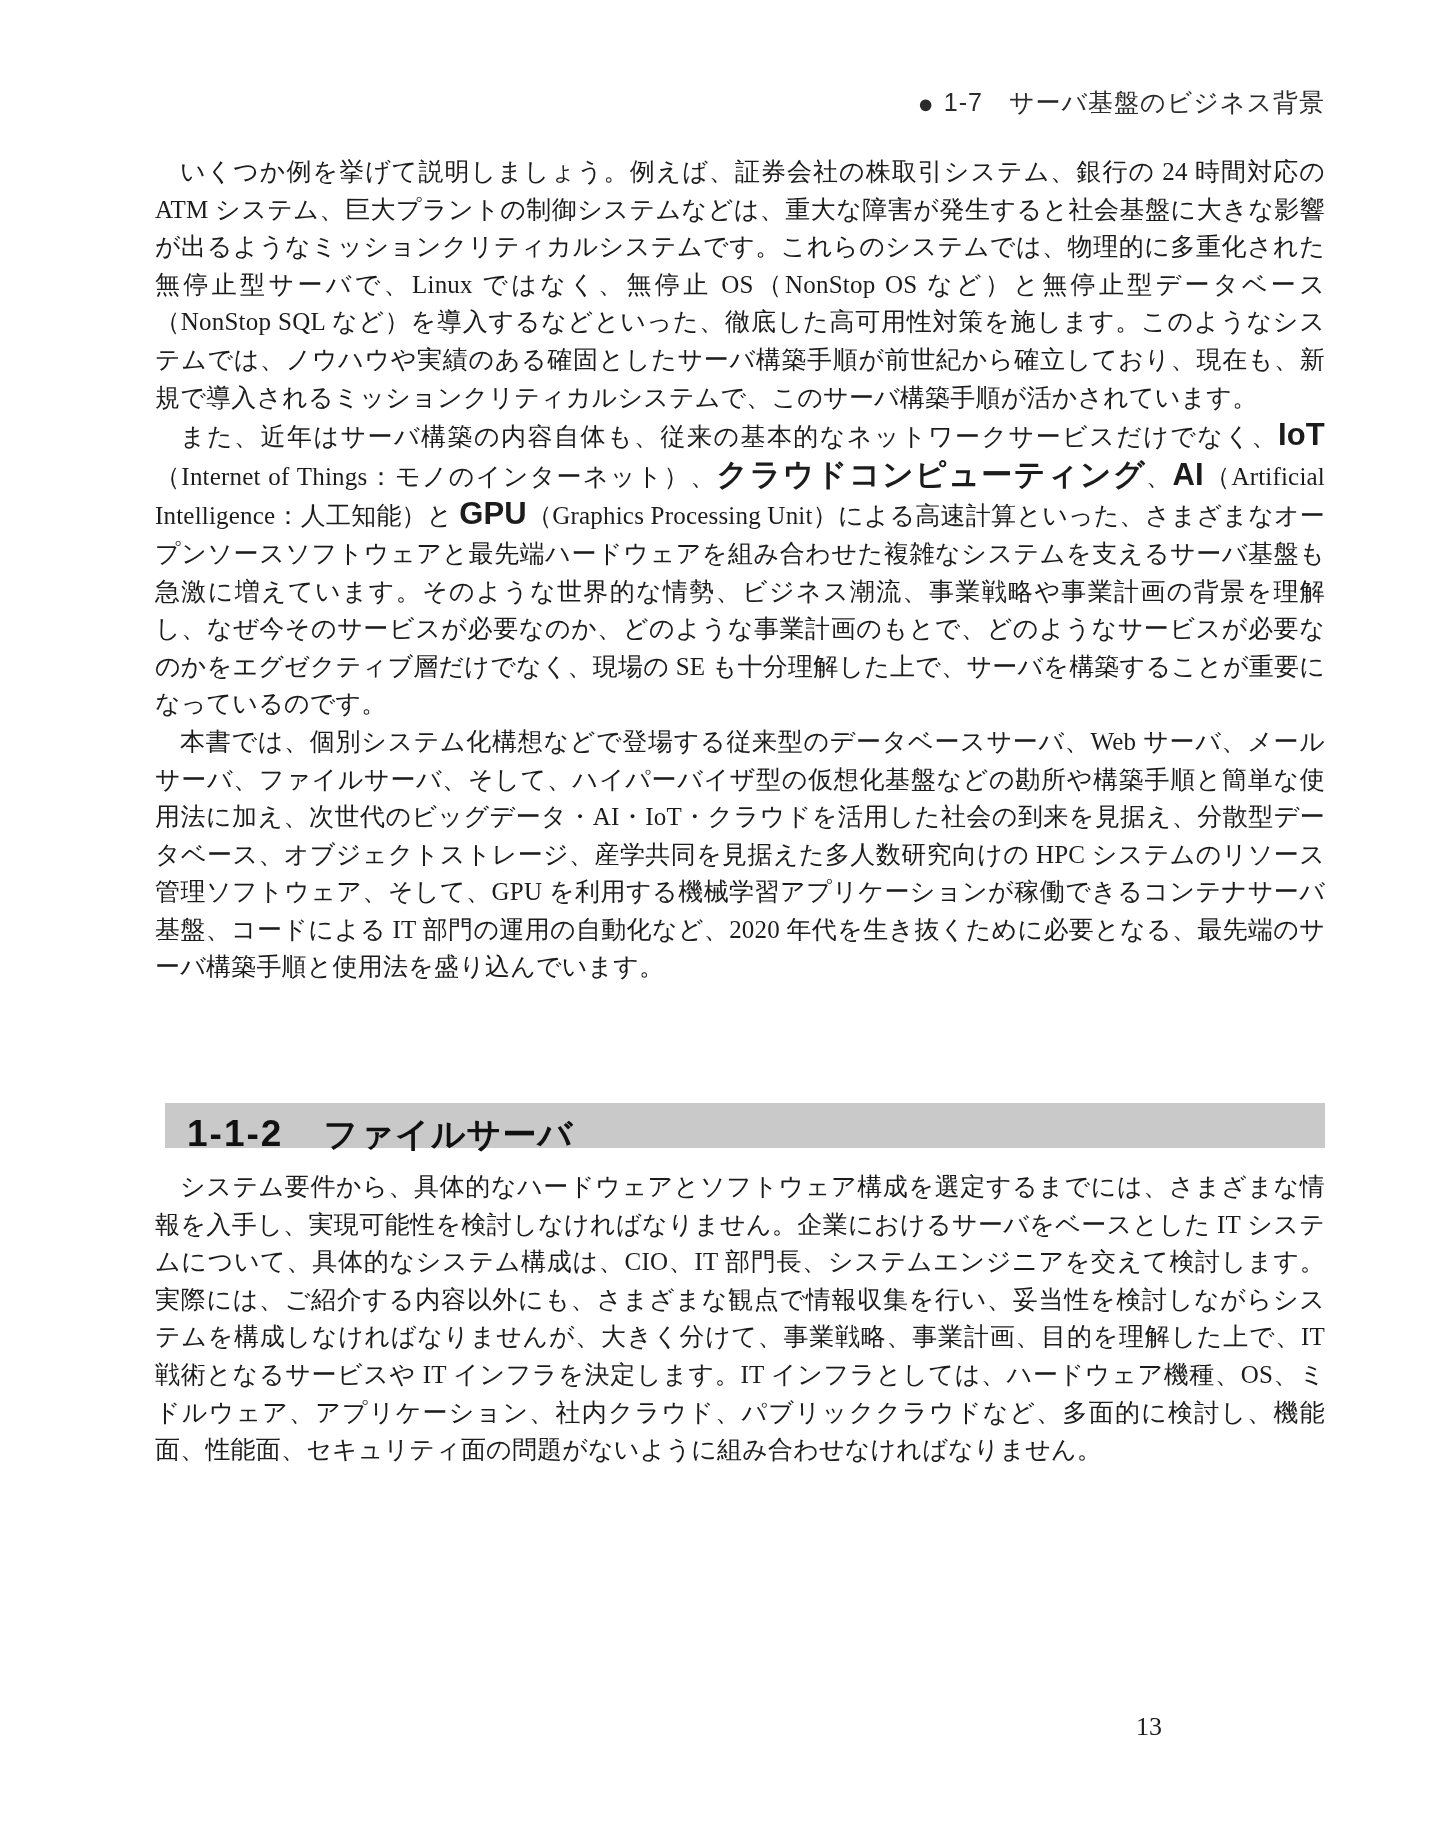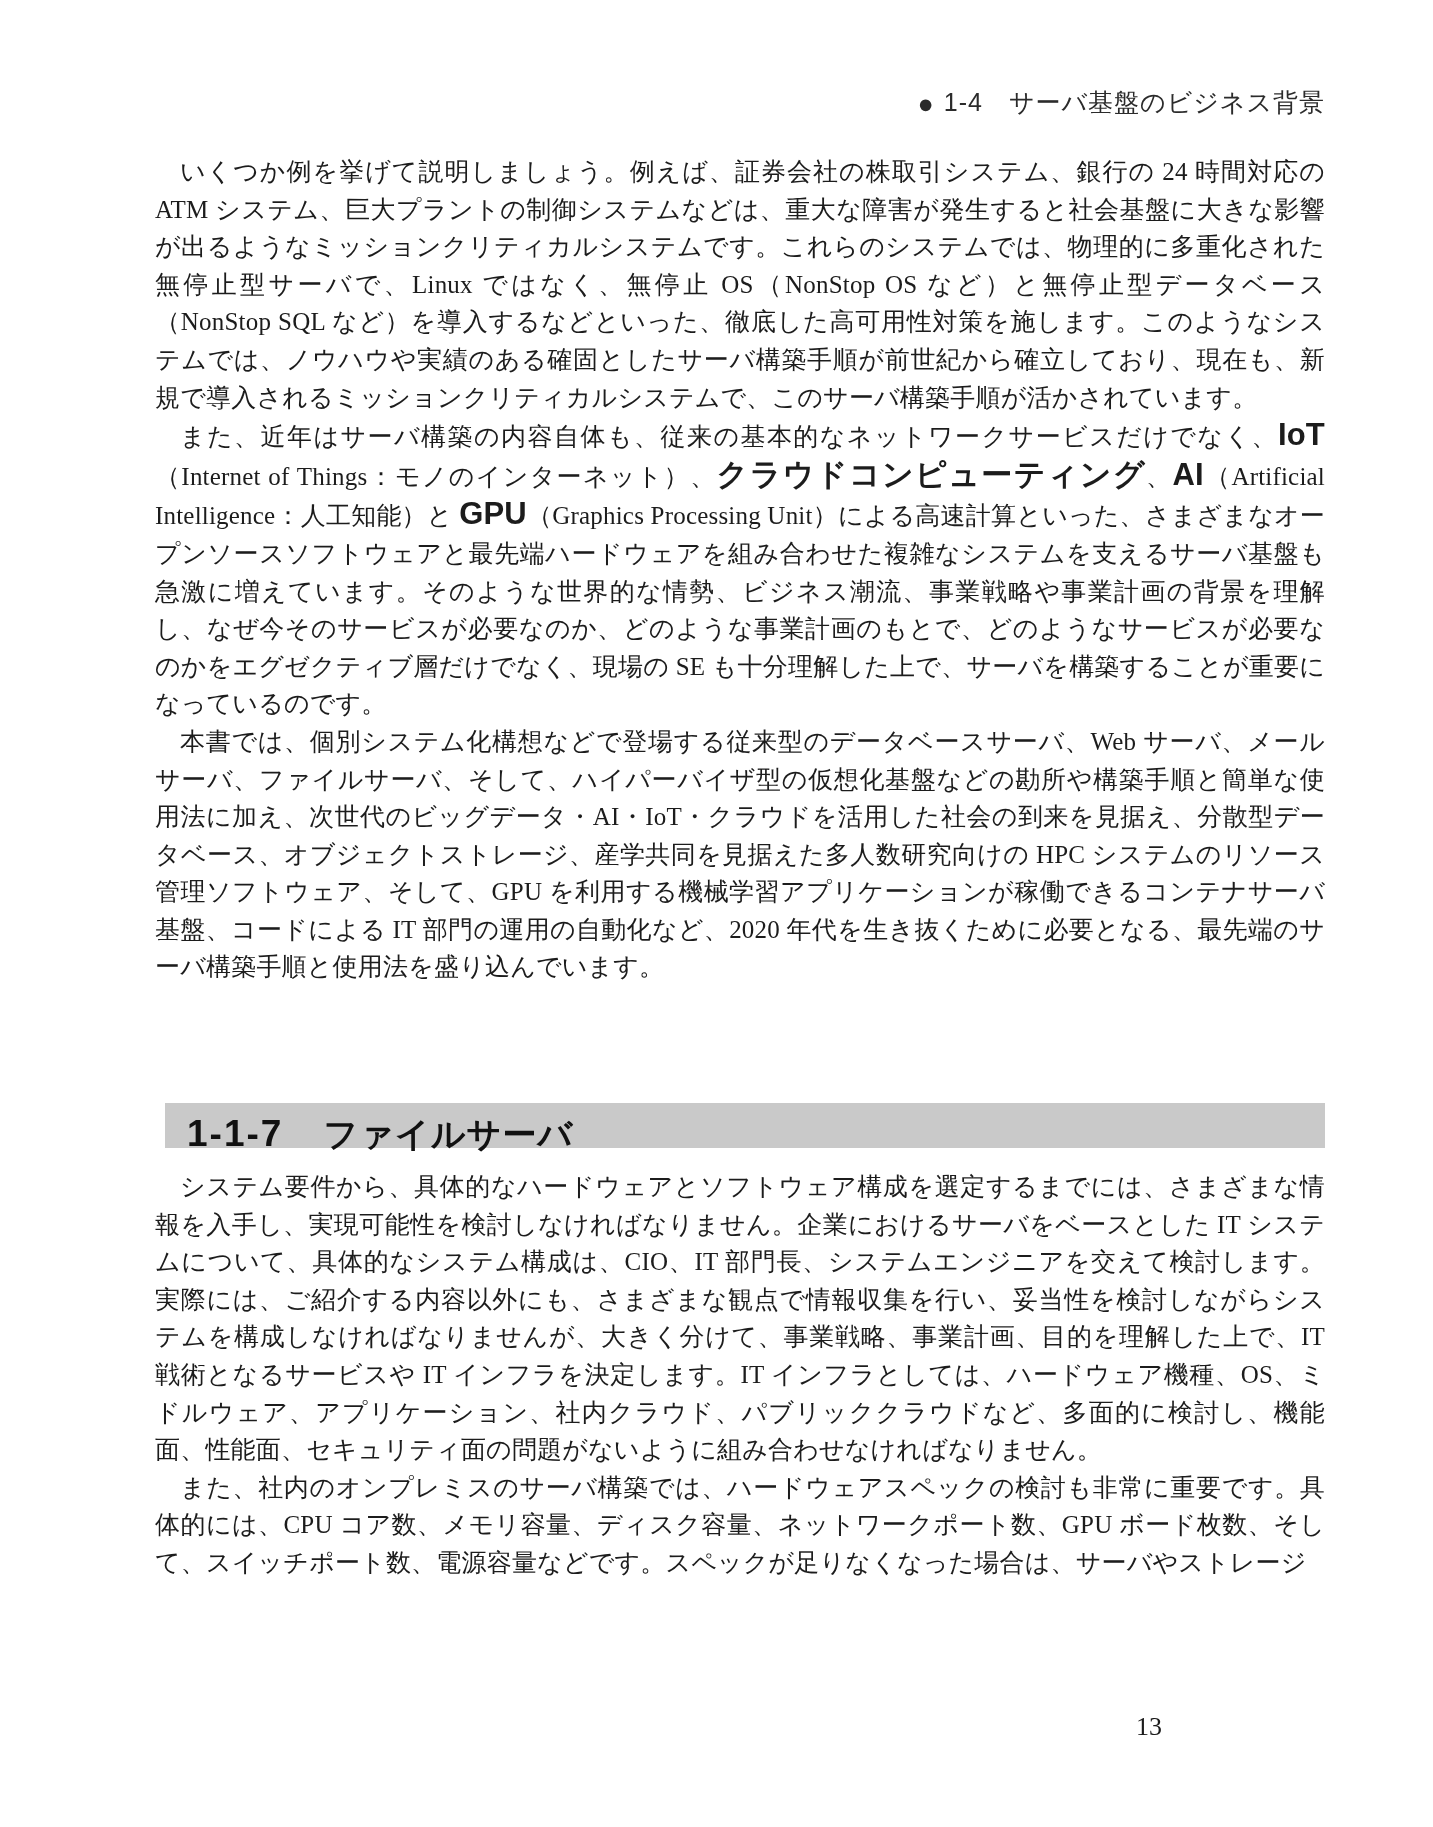--- a/index.html
+++ b/index.html
@@ -90,37 +90,36 @@
     top: 1712px;
     left: 1136px;
     font-size: 26px;
     color: var(--text);
   }
 </style>
 </head>
 <body>
 
 <header class="text-col running-header">
-  <span class="rh-bullet">●</span><span class="rh-text">1-4　サーバ基盤のビジネス背景</span>
+  <span class="rh-bullet">●</span><span class="rh-text">1-7　サーバ基盤のビジネス背景</span>
 </header>
 
 <main>
   <div class="text-col para-group paras-before">
       <p class="body-para"><span class="txt">いくつか例を挙げて説明しましょう。例えば、証券会社の株取引システム、銀行の 24 時間対応の ATM システム、巨大プラントの制御システムなどは、重大な障害が発生すると社会基盤に大きな影響が出るようなミッションクリティカルシステムです。これらのシステムでは、物理的に多重化された無停止型サーバで、Linux ではなく、無停止 OS（NonStop OS など）と無停止型データベース（NonStop SQL など）を導入するなどといった、徹底した高可用性対策を施します。このようなシステムでは、ノウハウや実績のある確固としたサーバ構築手順が前世紀から確立しており、現在も、新規で導入されるミッションクリティカルシステムで、このサーバ構築手順が活かされています。</span></p>
       <p class="body-para"><span class="txt">また、近年はサーバ構築の内容自体も、従来の基本的なネットワークサービスだけでなく、</span><span class="kw">IoT</span><span class="txt">（Internet of Things：モノのインターネット）、</span><span class="kw">クラウドコンピューティング</span><span class="txt">、</span><span class="kw">AI</span><span class="txt">（Artificial Intelligence：人工知能）と </span><span class="kw">GPU</span><span class="txt">（Graphics Processing Unit）による高速計算といった、さまざまなオープンソースソフトウェアと最先端ハードウェアを組み合わせた複雑なシステムを支えるサーバ基盤も急激に増えています。そのような世界的な情勢、ビジネス潮流、事業戦略や事業計画の背景を理解し、なぜ今そのサービスが必要なのか、どのような事業計画のもとで、どのようなサービスが必要なのかをエグゼクティブ層だけでなく、現場の SE も十分理解した上で、サーバを構築することが重要になっているのです。</span></p>
       <p class="body-para"><span class="txt">本書では、個別システム化構想などで登場する従来型のデータベースサーバ、Web サーバ、メールサーバ、ファイルサーバ、そして、ハイパーバイザ型の仮想化基盤などの勘所や構築手順と簡単な使用法に加え、次世代のビッグデータ・AI・IoT・クラウドを活用した社会の到来を見据え、分散型データベース、オブジェクトストレージ、産学共同を見据えた多人数研究向けの HPC システムのリソース管理ソフトウェア、そして、GPU を利用する機械学習アプリケーションが稼働できるコンテナサーバ基盤、コードによる IT 部門の運用の自動化など、2020 年代を生き抜くために必要となる、最先端のサーバ構築手順と使用法を盛り込んでいます。</span></p>
     </div>
 
   <div class="section-bar">
     <h2 class="section-heading">
-      <span class="sec-num">1-1-7</span><span class="sec-title">ファイルサーバ</span>
+      <span class="sec-num">1-1-2</span><span class="sec-title">ファイルサーバ</span>
     </h2>
   </div>
 
   <div class="text-col para-group paras-after">
       <p class="body-para"><span class="txt">システム要件から、具体的なハードウェアとソフトウェア構成を選定するまでには、さまざまな情報を入手し、実現可能性を検討しなければなりません。企業におけるサーバをベースとした IT システムについて、具体的なシステム構成は、CIO、IT 部門長、システムエンジニアを交えて検討します。実際には、ご紹介する内容以外にも、さまざまな観点で情報収集を行い、妥当性を検討しながらシステムを構成しなければなりませんが、大きく分けて、事業戦略、事業計画、目的を理解した上で、IT 戦術となるサービスや IT インフラを決定します。IT インフラとしては、ハードウェア機種、OS、ミドルウェア、アプリケーション、社内クラウド、パブリッククラウドなど、多面的に検討し、機能面、性能面、セキュリティ面の問題がないように組み合わせなければなりません。</span></p>
-      <p class="body-para"><span class="txt">また、社内のオンプレミスのサーバ構築では、ハードウェアスペックの検討も非常に重要です。具体的には、CPU コア数、メモリ容量、ディスク容量、ネットワークポート数、GPU ボード枚数、そして、スイッチポート数、電源容量などです。スペックが足りなくなった場合は、サーバやストレージ</span></p>
     </div>
 </main>
 
 <footer>
   <span class="page-number">13</span>
 </footer>
 
 </body></html>

